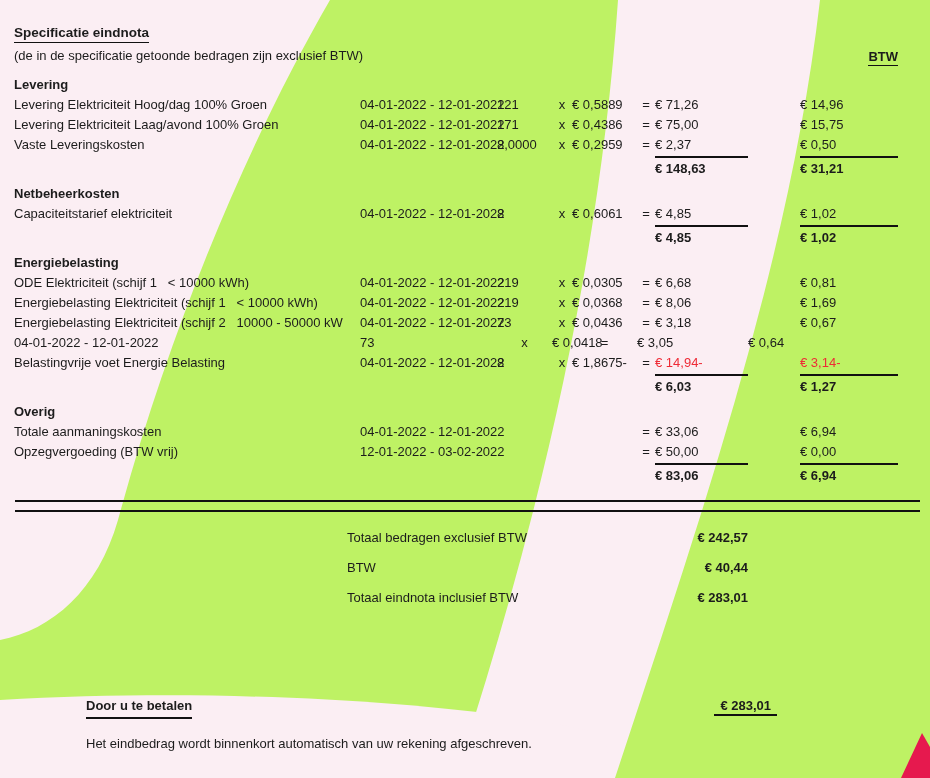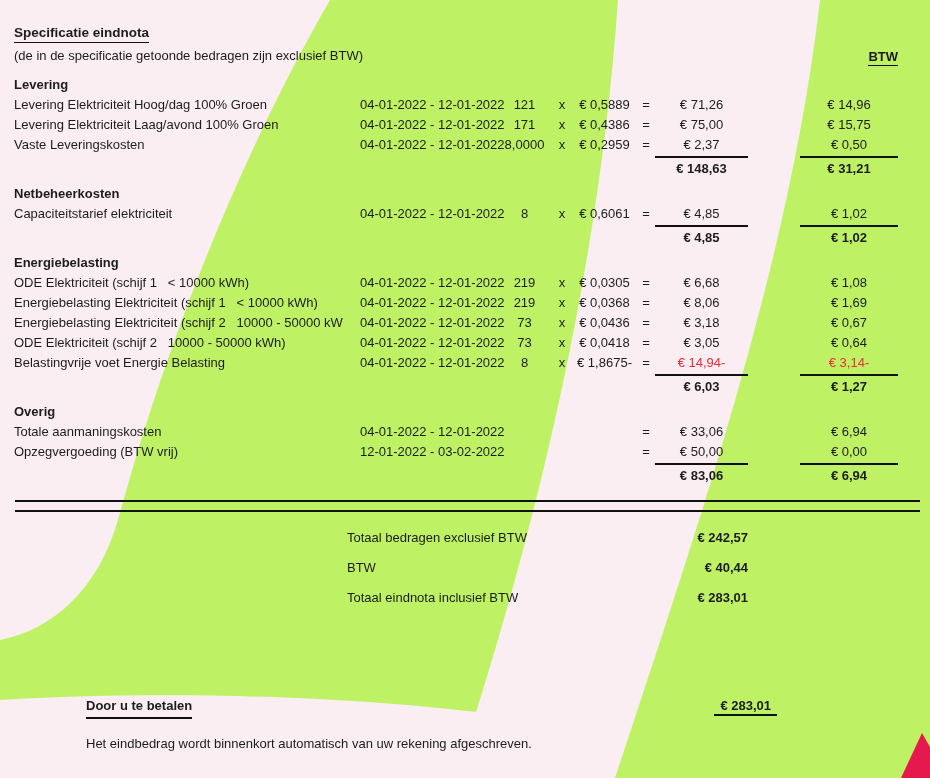--- a/index.html
+++ b/index.html
@@ -21,21 +21,21 @@
   .sec-title{font-weight:bold;height:20px;line-height:20px;}
 
   .row,.rule-row,.sub-row{
     display:grid;
     grid-template-columns:346px 137px 55px 20px 65px 18px 93px 52px 98px;
     align-items:baseline;
   }
   .row{height:20px;line-height:20px;}
   .c-label{white-space:pre;overflow:visible;}
   .c-per{white-space:pre;}
-  .c-qty,.c-pri,.c-amt,.c-btw{text-align:center;white-space:pre;}
+  .c-qty,.c-pri,.c-amt,.c-btw{text-align:left;white-space:pre;}
   .c-mul,.c-eq{text-align:center;}
   .neg{color:#ee2b36;}
 
   .rule-row{margin-top:1px;}
   .rule-row .line{grid-column:7;border-bottom:2px solid #111;height:0;}
   .rule-row .line2{grid-column:9;border-bottom:2px solid #111;height:0;}
   .sub-row{margin-top:1px;height:20px;line-height:20px;font-weight:bold;}
   .sub-row .c-amt{grid-column:7;}
   .sub-row .c-btw{grid-column:9;}
 
@@ -153,21 +153,21 @@
     <div class="sec-rows">
   <div class="row">
     <span class="c-label">ODE Elektriciteit (schijf 1   &lt; 10000 kWh)</span>
     <span class="c-per">04-01-2022 - 12-01-2022</span>
     <span class="c-qty">219</span>
     <span class="c-mul">x</span>
     <span class="c-pri">€ 0,0305</span>
     <span class="c-eq">=</span>
     <span class="c-amt">€ 6,68</span>
     <span class="c-gap"></span>
-    <span class="c-btw">€ 1,08</span>
+    <span class="c-btw">€ 0,81</span>
   </div>
 
   <div class="row">
     <span class="c-label">Energiebelasting Elektriciteit (schijf 1   &lt; 10000 kWh)</span>
     <span class="c-per">04-01-2022 - 12-01-2022</span>
     <span class="c-qty">219</span>
     <span class="c-mul">x</span>
     <span class="c-pri">€ 0,0368</span>
     <span class="c-eq">=</span>
     <span class="c-amt">€ 8,06</span>
@@ -181,21 +181,20 @@
     <span class="c-qty">73</span>
     <span class="c-mul">x</span>
     <span class="c-pri">€ 0,0436</span>
     <span class="c-eq">=</span>
     <span class="c-amt">€ 3,18</span>
     <span class="c-gap"></span>
     <span class="c-btw">€ 0,67</span>
   </div>
 
   <div class="row">
-    <span class="c-label">ODE Elektriciteit (schijf 2   10000 - 50000 kWh)</span>
     <span class="c-per">04-01-2022 - 12-01-2022</span>
     <span class="c-qty">73</span>
     <span class="c-mul">x</span>
     <span class="c-pri">€ 0,0418</span>
     <span class="c-eq">=</span>
     <span class="c-amt">€ 3,05</span>
     <span class="c-gap"></span>
     <span class="c-btw">€ 0,64</span>
   </div>
 

